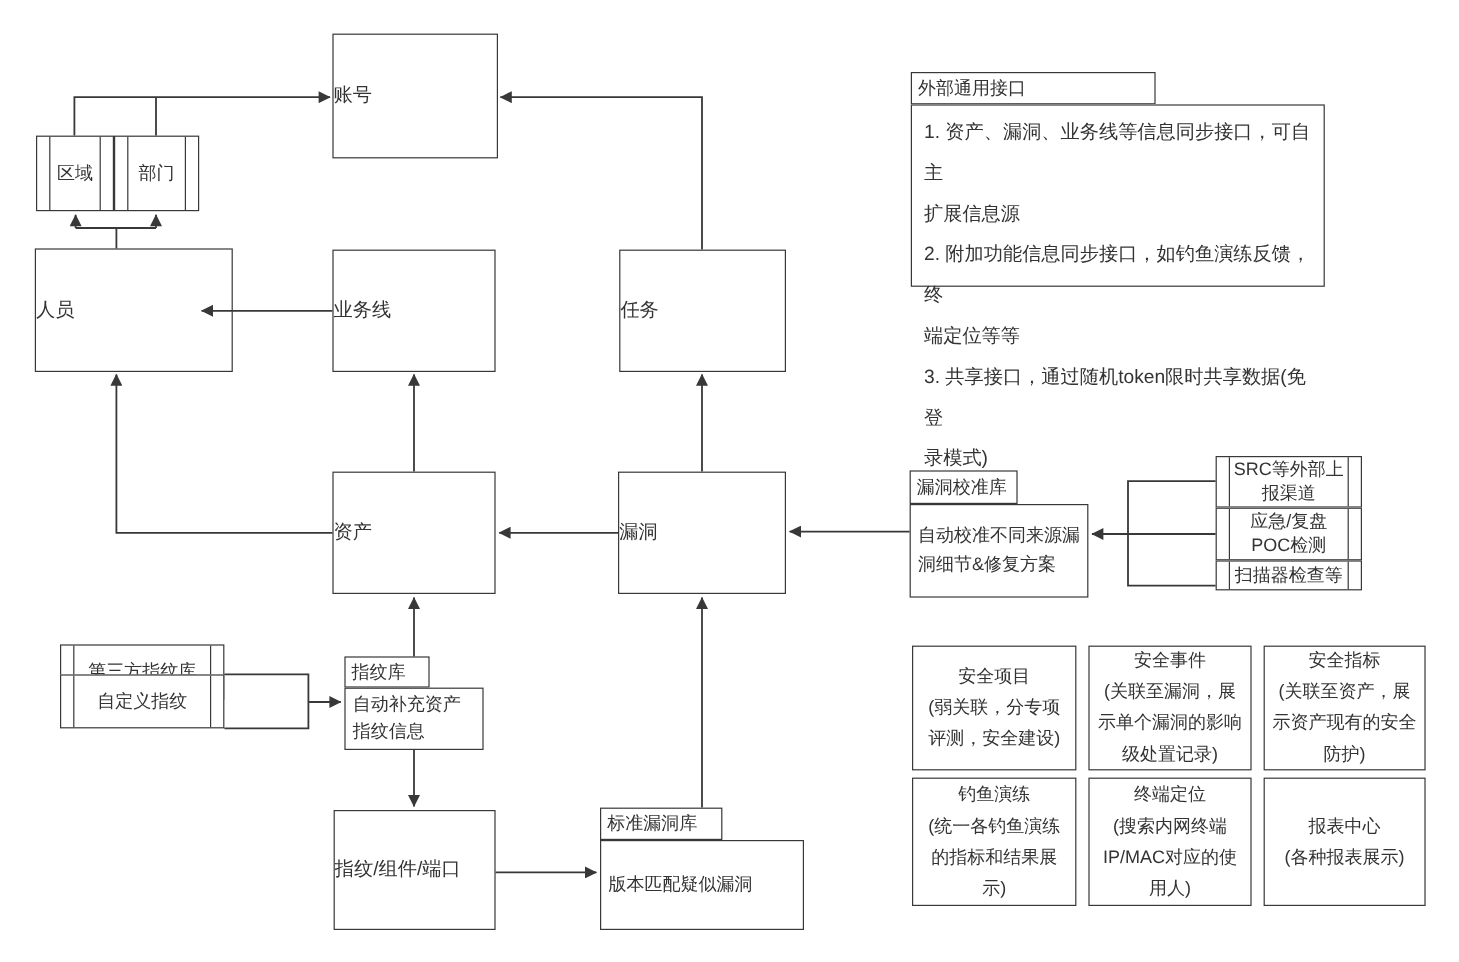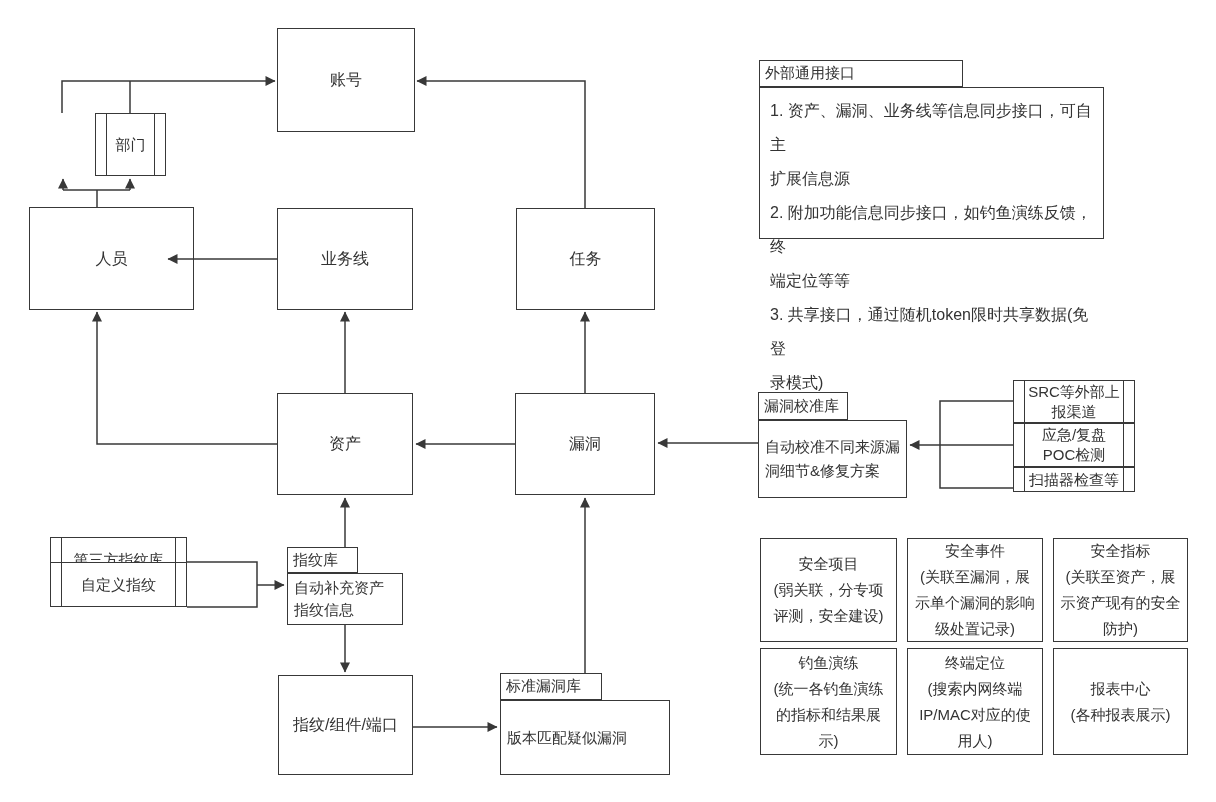--- a/index.html
+++ b/index.html
@@ -5,21 +5,21 @@
   :root{
     --line:#383838;
     --text:#333333;
     --bg:#ffffff;
   }
   html,body{margin:0;padding:0;background:var(--bg);}
   body{font-family:"Liberation Sans","DejaVu Sans",sans-serif;color:var(--text);}
   #canvas{position:relative;width:1216px;height:802px;background:var(--bg);overflow:hidden;}
 
   .box{position:absolute;box-sizing:border-box;border:1.5px solid var(--line);
-       display:flex;align-items:center;justify-content:center;text-align:center;
+       display:flex;align-items:center;justify-content:flex-start;text-align:center;
        font-size:16px;line-height:22px;background:var(--bg);}
   .proc{position:absolute;box-sizing:border-box;border:1.5px solid var(--line);
        display:flex;align-items:center;justify-content:center;text-align:center;
        font-size:15px;line-height:20px;background:var(--bg);}
   .proc::before,.proc::after{content:"";position:absolute;top:0;bottom:0;width:0;
        border-left:1.5px solid var(--line);}
   .proc::before{left:10px;}
   .proc::after{right:10px;}
 
   .pkg-tab{position:absolute;box-sizing:border-box;border:1.5px solid var(--line);
@@ -40,20 +40,23 @@
 </style>
 </head>
 <body>
 
 <div id="canvas">
 
   <div class="box" style="left:277px;top:28px;width:138px;height:104px">
     <span>账号</span>
   </div>
 
+  <div class="proc" style="left:30px;top:113px;width:65px;height:63px">
+    <span>区域</span>
+  </div>
   <div class="proc" style="left:95px;top:113px;width:71px;height:63px">
     <span>部门</span>
   </div>
 
   <div class="box" style="left:29px;top:207px;width:165px;height:103px">
     <span>人员</span>
   </div>
   <div class="box" style="left:277px;top:208px;width:136px;height:102px">
     <span>业务线</span>
   </div>

